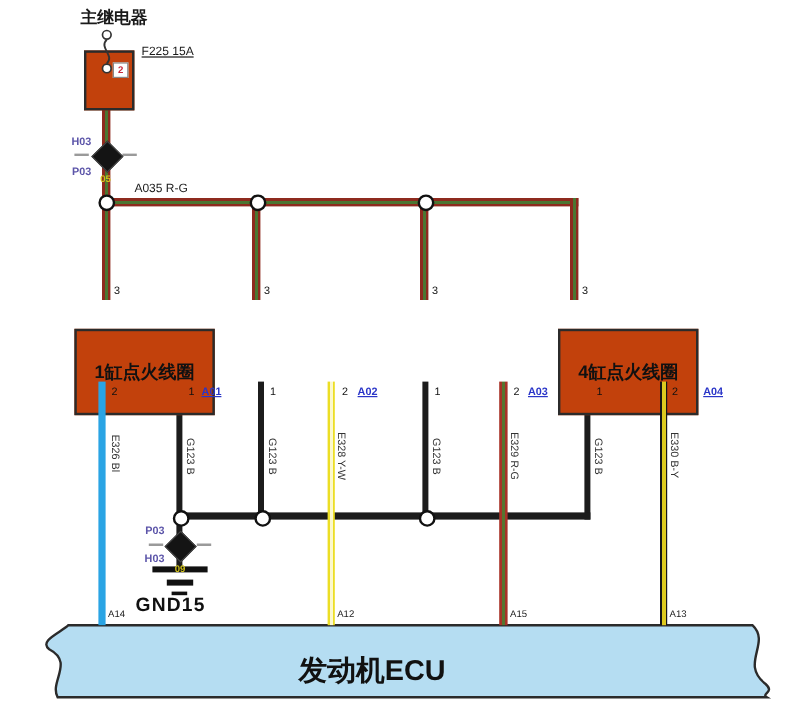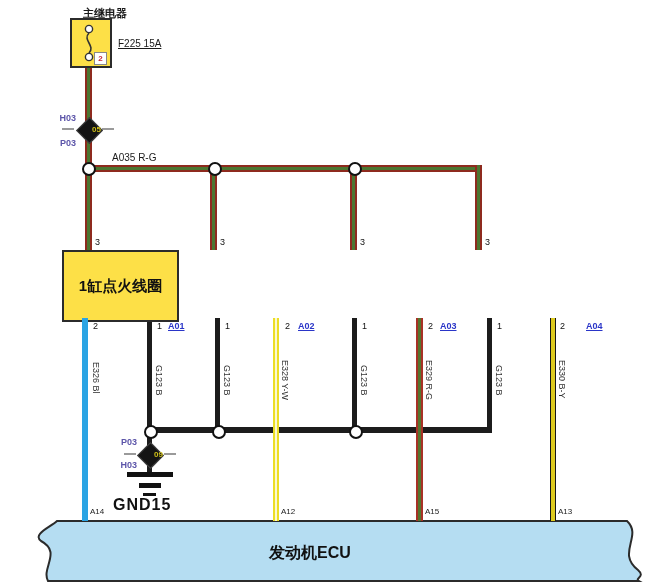--- a/index.html
+++ b/index.html
@@ -14,45 +14,45 @@
   .w-blk-v{background:#1c1c1c;width:5px;z-index:1;}
   .w-blk-h{background:#1c1c1c;height:6px;z-index:1;}
   .w-blue-v{background:#2aa4e4;width:6px;z-index:2;}
   .w-yw-v{background:linear-gradient(90deg,#ecde25 0 28%,#fbf8cf 28% 70%,#ecde25 70% 100%);width:6px;z-index:2;}
   .w-rg2-v{background:linear-gradient(90deg,#a83227 0 32%,#56752f 32% 66%,#a83227 66% 100%);width:7px;z-index:2;}
   .w-by-v{background:linear-gradient(90deg,#161616 0 22%,#ddca1f 22% 78%,#161616 78% 100%);width:6px;z-index:2;}
 
   .dot{position:absolute;width:10px;height:10px;background:#fff;border:2px solid #111;
        border-radius:50%;z-index:3;}
 
-  .box{position:absolute;background:#fde047;border:2px solid #2b2b2b;z-index:2;}
+  .box{position:absolute;background:#c2410c;border:2px solid #2b2b2b;z-index:2;margin-top:24px;}
   .coil{width:113px;height:68px;top:250px;display:flex;align-items:center;justify-content:center;
         font-size:15px;font-weight:bold;color:#111;}
 
   .diamond{position:absolute;width:17px;height:17px;background:#141414;border:1px solid #444;
            transform:rotate(45deg);z-index:4;}
-  .diamond-code{position:absolute;width:26px;text-align:right;color:#cfc01a;font-size:8px;
-                font-weight:bold;z-index:5;}
+  .diamond-code{position:absolute;width:26px;text-align:center;color:#cfc01a;font-size:8px;
+                font-weight:bold;z-index:5;margin-top:20px;}
   .dash{position:absolute;width:12px;border-top:2px dashed #9a9a9a;z-index:1;}
 
   .conn-lbl{color:#5c55a9;font-size:9px;font-weight:bold;width:26px;text-align:right;z-index:5;}
   .pin-blue{color:#2a35c8;font-size:9px;font-weight:bold;z-index:5;text-decoration:underline;}
   .term{font-size:9px;color:#111;z-index:5;}
   .ecu-pin{font-size:8px;color:#222;z-index:5;}
 
   .vlabel{position:absolute;font-size:9px;color:#333;white-space:nowrap;
           transform:rotate(90deg);transform-origin:0 0;z-index:5;}
 
   .gbar{position:absolute;background:#111;z-index:4;}
   .gnd-text{font-size:16px;font-weight:bold;color:#111;letter-spacing:1px;z-index:5;}
 
   .relay-term{position:absolute;width:11px;height:11px;background:#fff;border:1px solid #888;
               color:#c6293a;font-size:8px;font-weight:bold;text-align:center;line-height:11px;z-index:5;}
 
-  .ecu-title{position:absolute;font-size:16px;font-weight:bold;color:#111;text-align:center;z-index:3;}
+  .ecu-title{position:absolute;font-size:24px;font-weight:bold;color:#111;text-align:center;z-index:3;}
   svg{position:absolute;left:0;top:0;z-index:1;}
 </style>
 </head>
 <body>
 
 <div id="canvas">
 
   <svg width="663" height="587" viewBox="0 0 663 587">
     <path d="M 57 521 H 627 C 643 536, 616 553, 638 570 C 646 577, 634 578, 639 581
              L 48 581 C 41 568, 62 552, 41 541 C 32 534, 51 527, 57 521 Z" fill="#b5ddf2" stroke="#2b2b2b" stroke-width="2"></path>
@@ -62,21 +62,21 @@
   <div class="wire w-rg-v" style="left:85px;top:64px;height:186px;"></div>
   <div class="wire w-rg-h" style="left:85px;top:165px;width:397px;"></div>
   <div class="wire w-rg-v" style="left:210px;top:165px;height:85px;"></div>
   <div class="wire w-rg-v" style="left:350px;top:165px;height:85px;"></div>
   <div class="wire w-rg-v" style="left:475px;top:165px;height:85px;"></div>
   <div class="dot" style="left:82px;top:162px;"></div>
   <div class="dot" style="left:208px;top:162px;"></div>
   <div class="dot" style="left:348px;top:162px;"></div>
   <div class="txt" style="left:112px;top:152px;font-size:10px;">A035 R-G</div>
 
-  <div class="txt" style="left:67px;top:6px;font-size:11px;font-weight:bold;margin-left:16px;">主继电器</div>
+  <div class="txt" style="left:67px;top:6px;font-size:14px;font-weight:bold;">主继电器</div>
   <div class="box" style="left:70px;top:18px;width:38px;height:46px;"></div>
   <svg width="663" height="587" viewBox="0 0 663 587" style="z-index:4;pointer-events:none;">
     <path d="M 89 33 C 82 40, 96 46, 89 53" fill="none" stroke="#333" stroke-width="1.6"></path>
     <circle cx="89" cy="29" r="3.6" fill="#fff" stroke="#333" stroke-width="1.4"></circle>
     <circle cx="89" cy="57" r="3.6" fill="#fff" stroke="#333" stroke-width="1.4"></circle>
   </svg>
   <div class="relay-term" style="left:94px;top:52px;">2</div>
   <div class="txt" style="left:118px;top:38px;font-size:10px;text-decoration:underline;">F225 15A</div>
 
   <div class="dash" style="left:62px;top:128px;"></div>
@@ -86,20 +86,23 @@
   <div class="txt conn-lbl" style="left:50px;top:113px;">H03</div>
   <div class="txt conn-lbl" style="left:50px;top:138px;">P03</div>
 
   <div class="txt term" style="left:95px;top:237px;">3</div>
   <div class="txt term" style="left:220px;top:237px;">3</div>
   <div class="txt term" style="left:360px;top:237px;">3</div>
   <div class="txt term" style="left:485px;top:237px;">3</div>
 
   <div class="box coil" style="left:62px;">
       <span>1缸点火线圈</span>
+    </div>
+  <div class="box coil" style="left:465px;">
+      <span>4缸点火线圈</span>
     </div>
 
   <div class="txt term" style="left:93px;top:321px;">2</div>
   <div class="txt term" style="left:157px;top:321px;">1</div>
   <div class="txt pin-blue" style="left:168px;top:321px;">A01</div>
 
   <div class="txt term" style="left:225px;top:321px;">1</div>
   <div class="txt term" style="left:285px;top:321px;">2</div>
   <div class="txt pin-blue" style="left:298px;top:321px;">A02</div>
 

